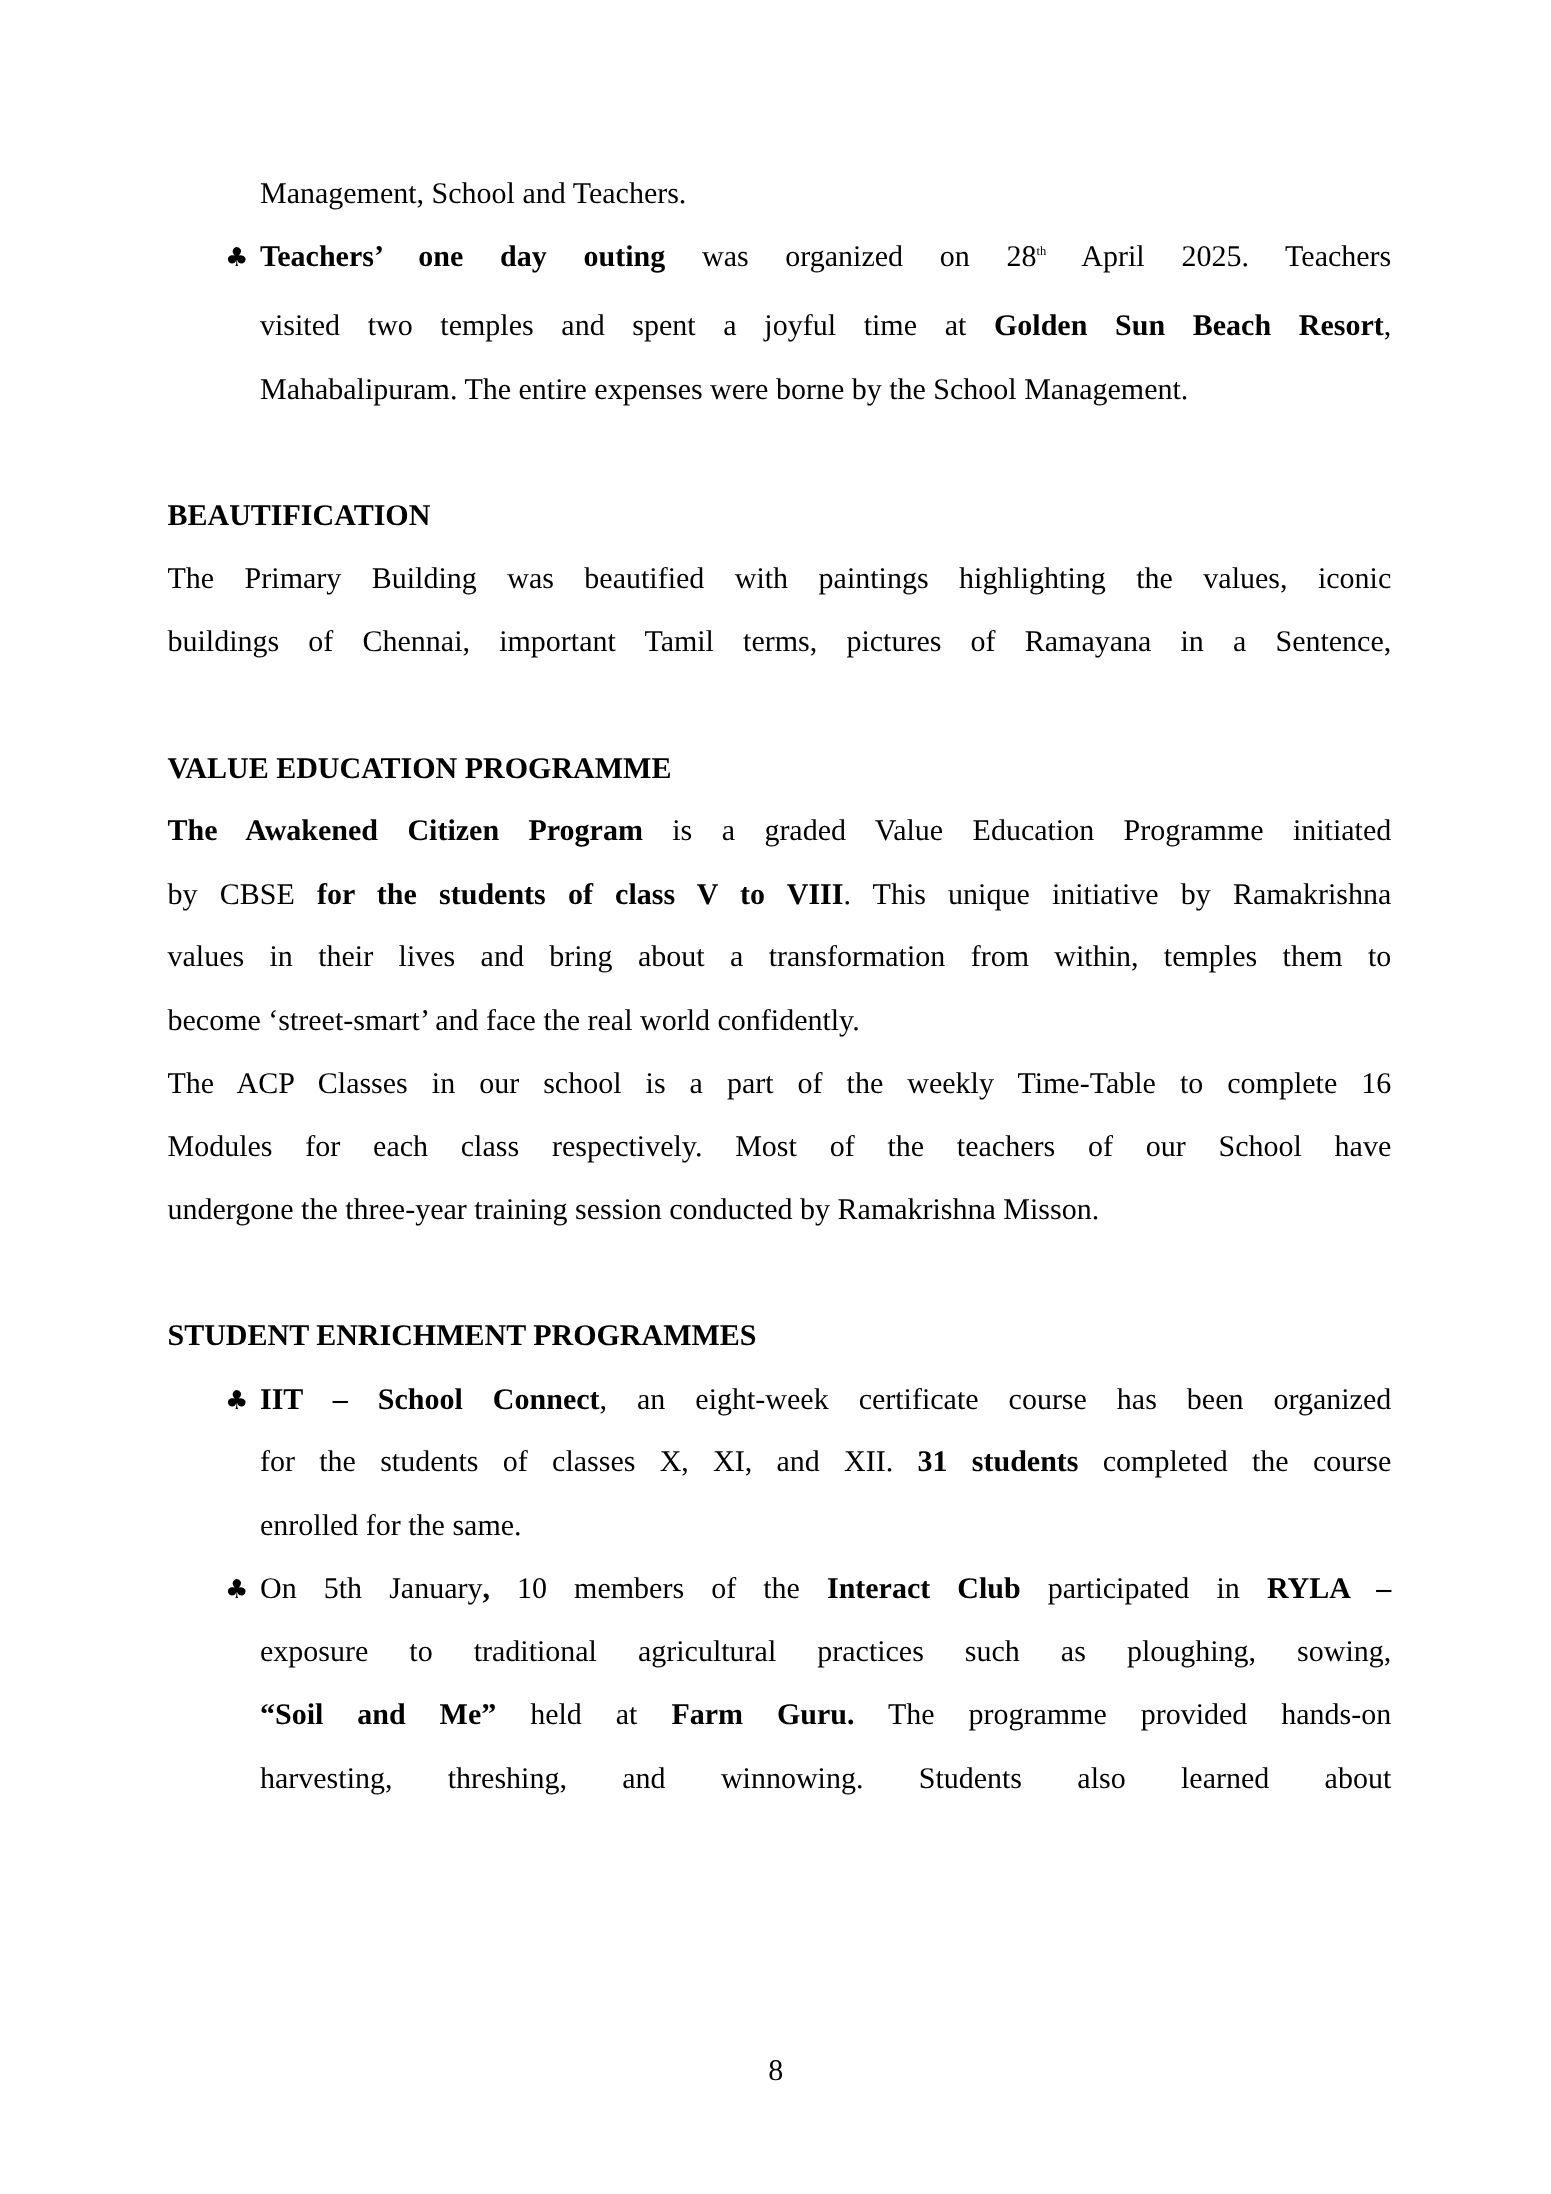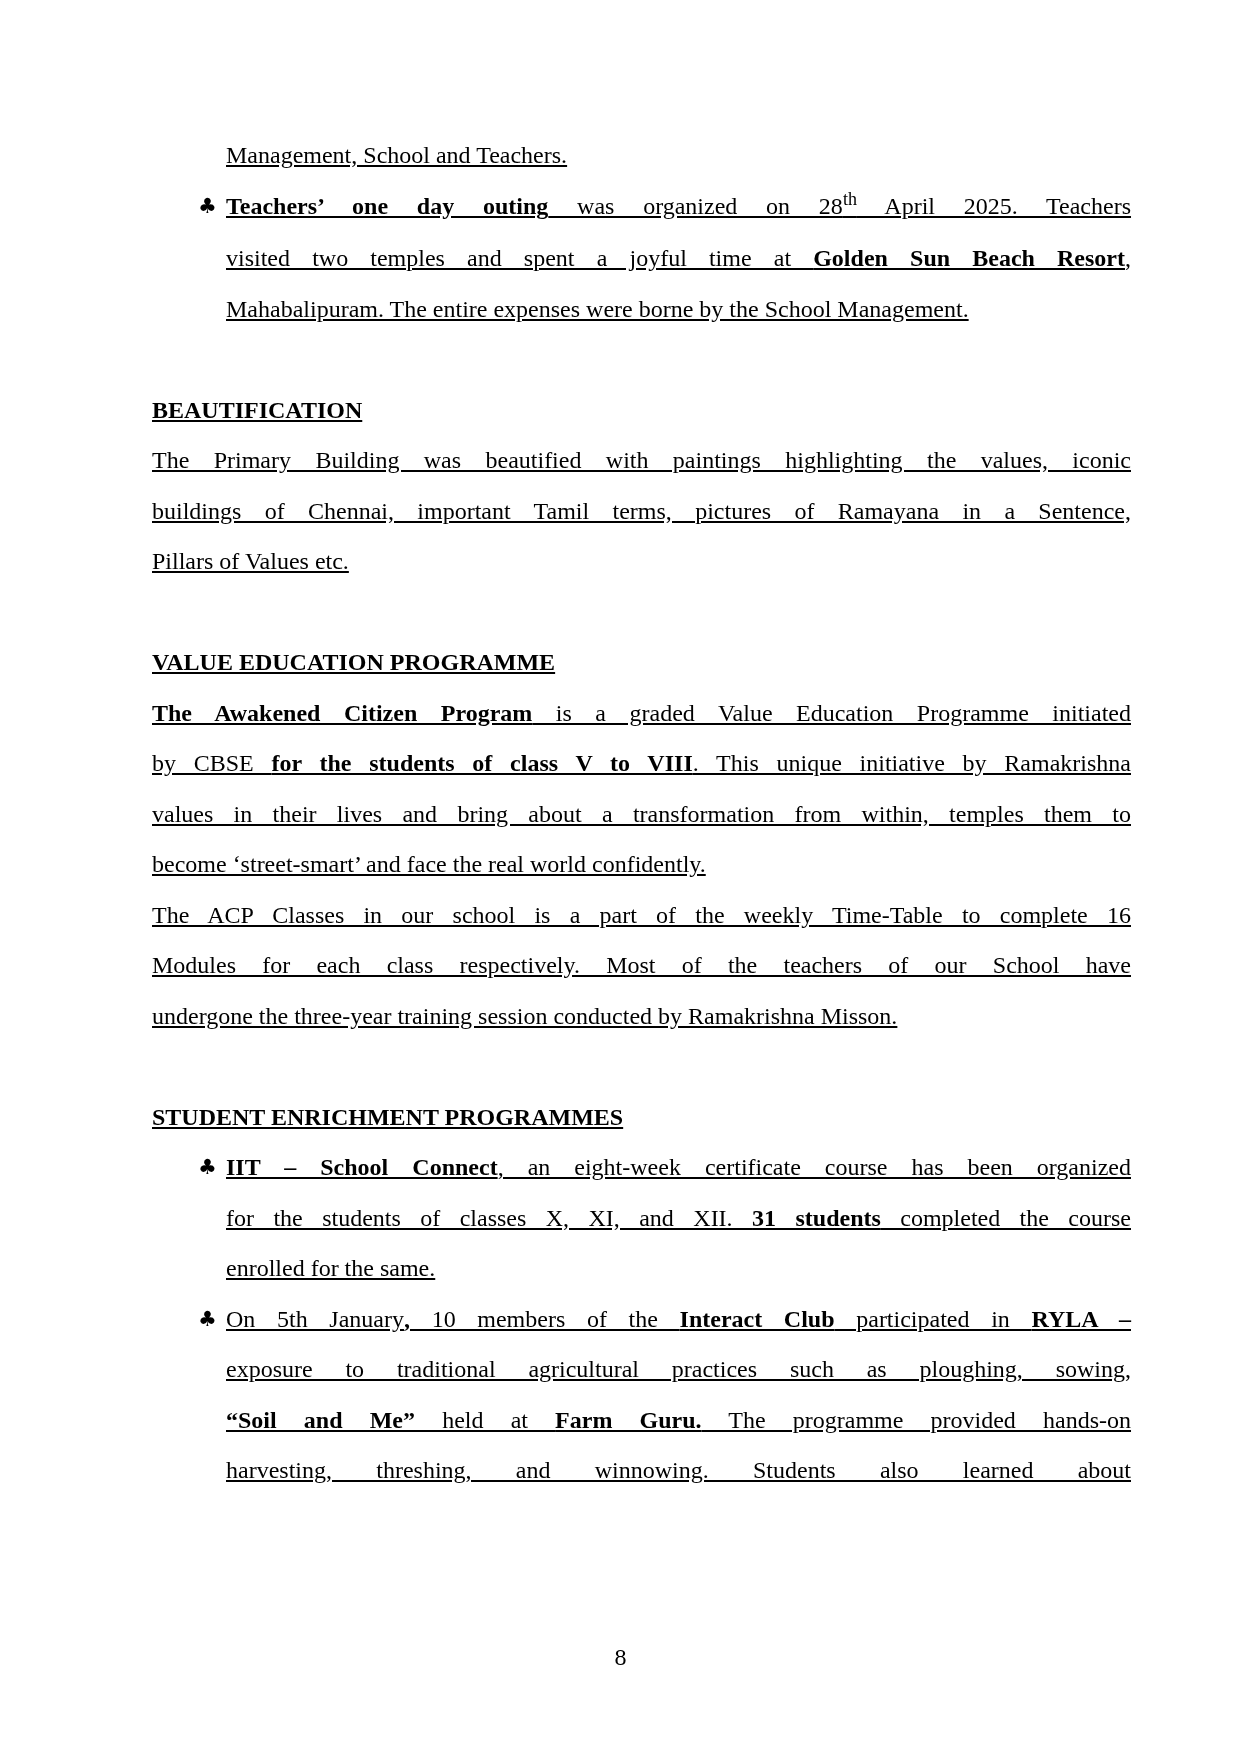--- a/index.html
+++ b/index.html
@@ -8,32 +8,31 @@
     width: 1241px;
     height: 1755px;
     background: #ffffff;
     color: #000000;
     font-family: "Liberation Serif", "DejaVu Serif", serif;
     font-size: 24px;
     overflow: hidden;
   }
   .content {
     position: absolute;
-    left: 152px;
+    left: 134px;
     top: 130px;
     width: 979px;
-    text-decoration: underline;
   }
   .line { line-height: 50.5px; }
   .j  { text-align: justify; text-align-last: justify; }
   .ll { text-align: left; }
   .heading { font-weight: bold; line-height: 50.5px; }
   .b { font-weight: bold; margin-top: 32px; }
   .suptext {
-    font-size: 18px;
+    font-size: 10px;
     position: relative;
     top: -9px;
   }
   .blk { position: relative; }
   .indent { padding-left: 74px; }
   .clubs {
     position: absolute;
     left: 46px;
     top: 0;
     line-height: 50.5px;
@@ -67,21 +66,20 @@
       <div class="line j"><span>visited two temples and spent a joyful time at </span><span class="b">Golden Sun Beach Resort</span><span>,</span></div>
       <div class="line ll">Mahabalipuram. The entire expenses were borne by the School Management.</div>
     </div>
 
     <div class="spacer"></div>
 
     <div class="heading">BEAUTIFICATION</div>
     <div class="blk">
       <div class="line j">The Primary Building was beautified with paintings highlighting the values, iconic</div>
       <div class="line j">buildings of Chennai, important Tamil terms, pictures of Ramayana in a Sentence,</div>
-      <div class="line ll">Pillars of Values etc.</div>
     </div>
 
     <div class="spacer"></div>
 
     <div class="heading">VALUE EDUCATION PROGRAMME</div>
     <div class="blk">
       <div class="line j"><span class="b">The Awakened Citizen Program</span><span> is a graded Value Education Programme initiated</span></div>
       <div class="line j"><span>by CBSE </span><span class="b">for the students of class V to VIII</span><span>. This unique initiative by Ramakrishna</span></div>
       <div class="line j">values in their lives and bring about a transformation from within, temples them to</div>
       <div class="line ll">become ‘street-smart’ and face the real world confidently.</div>

